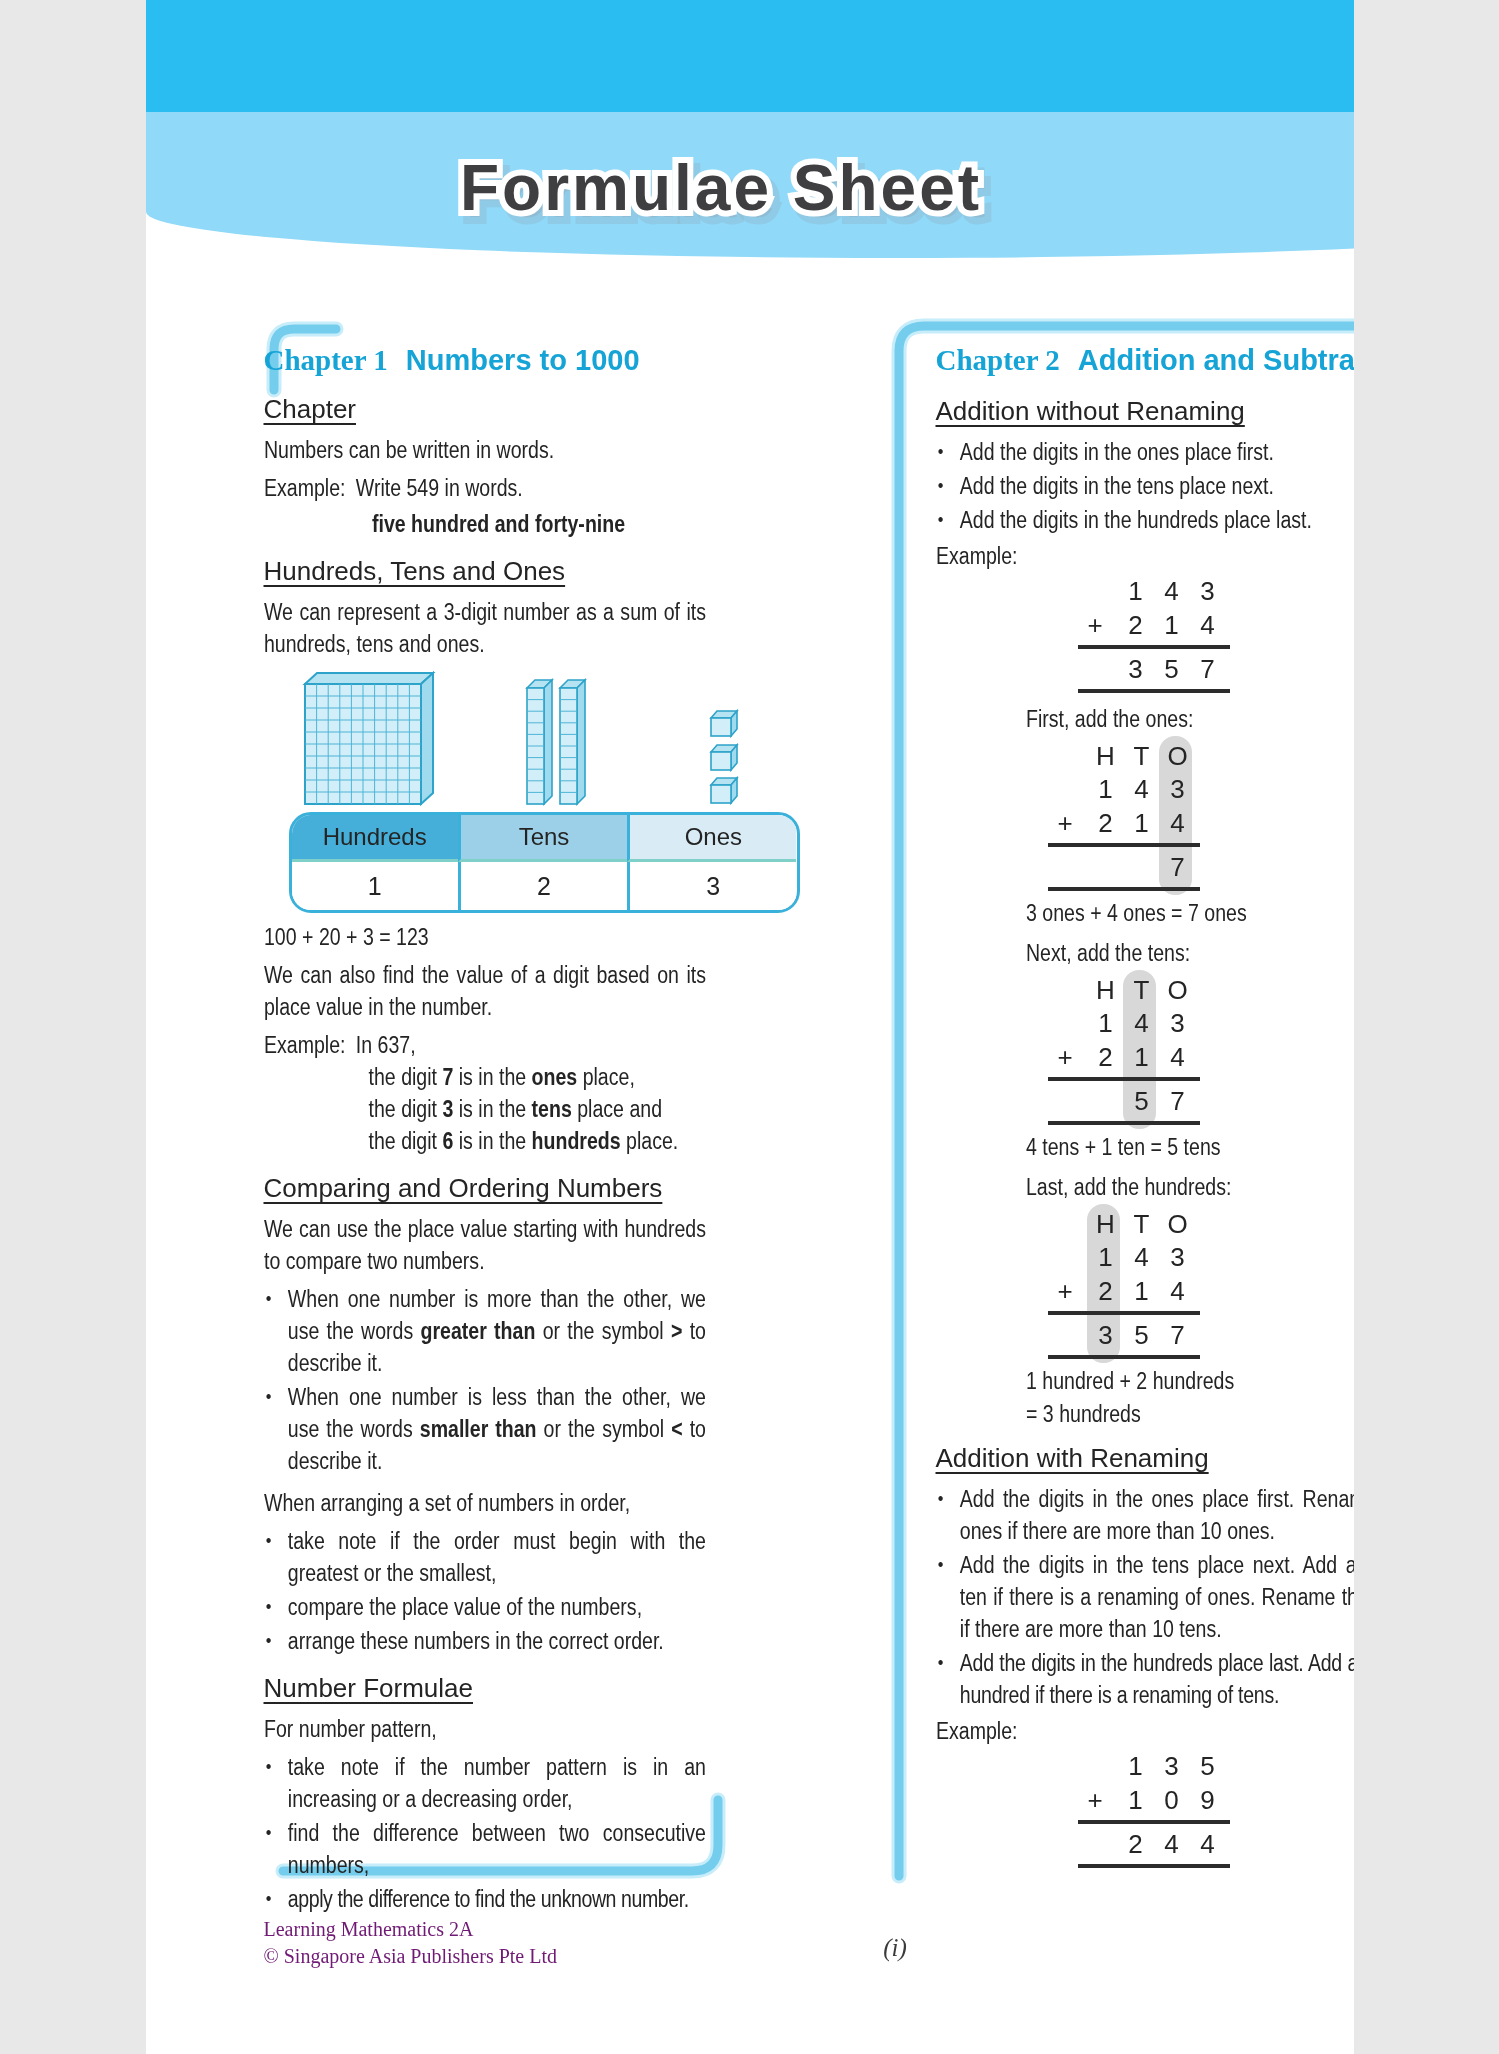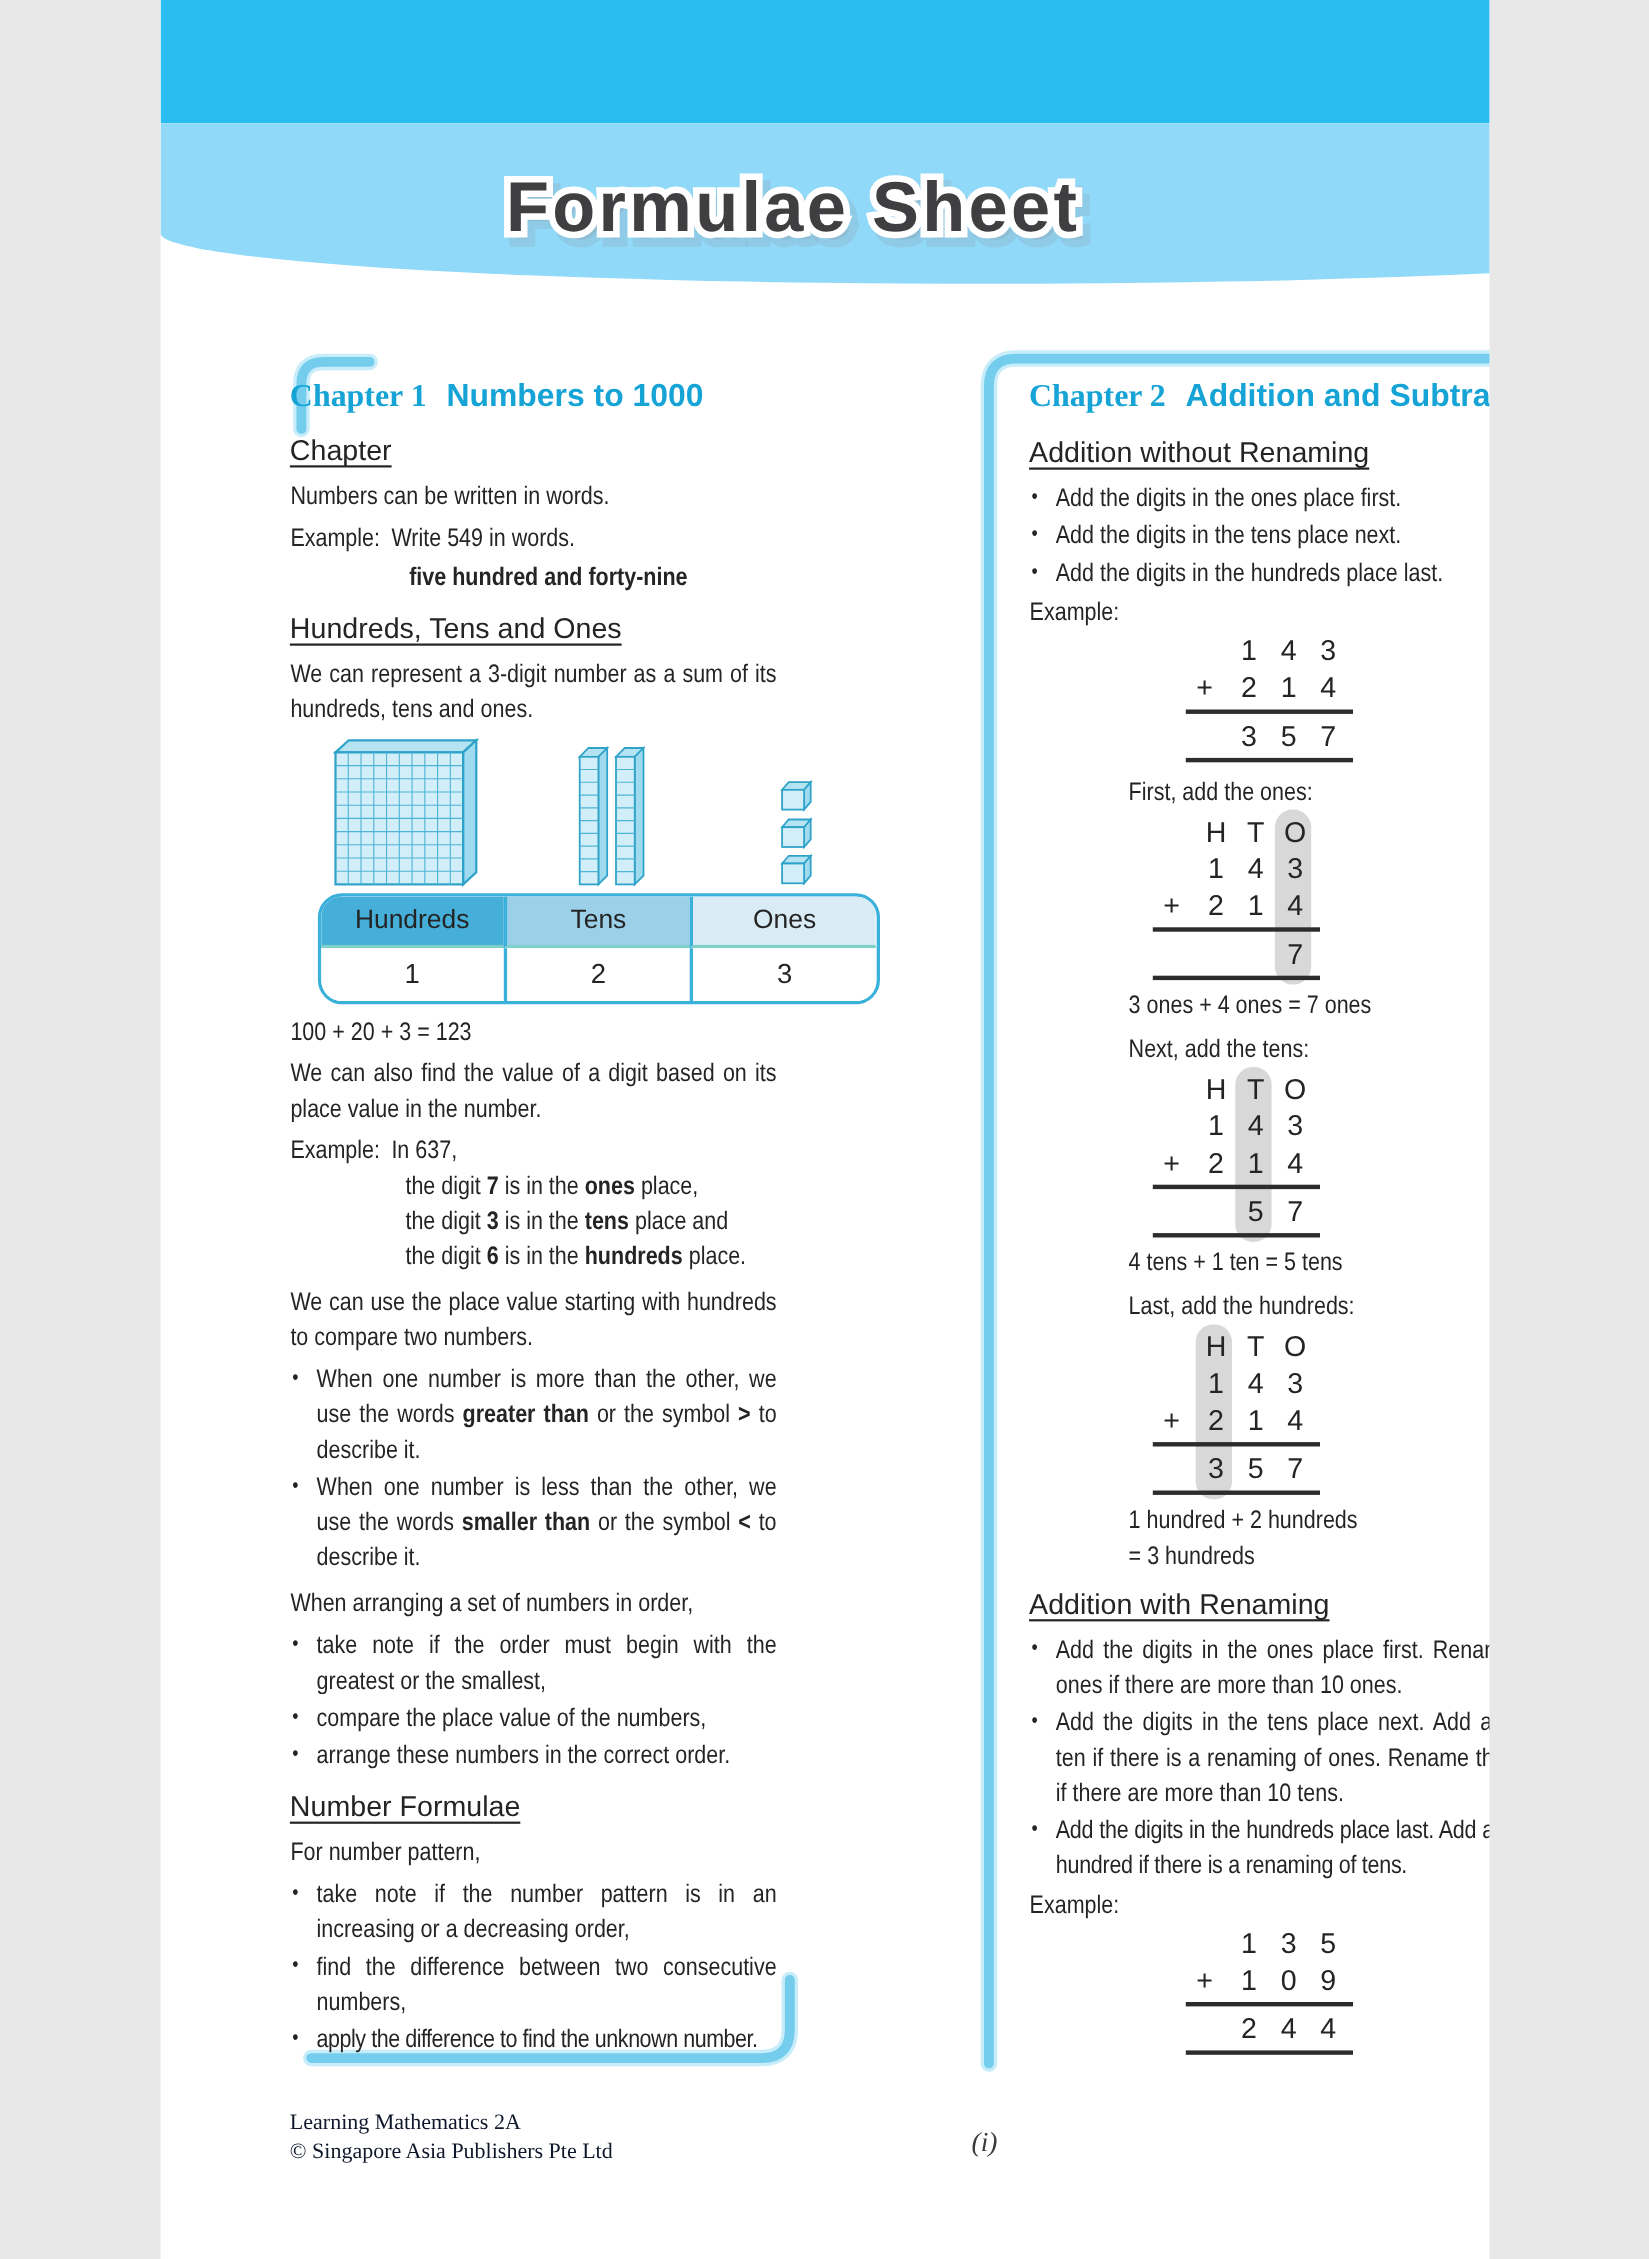--- a/index.html
+++ b/index.html
@@ -57,21 +57,21 @@
   .sign{width:30px;text-align:left;padding-left:2px;}
   .rl{border-top:4px solid #2c2c2c;margin:3px 0 3px -8px;width:calc(100% + 12px);position:relative;z-index:1;}
   .hl{position:absolute;top:-3px;bottom:-4px;width:33px;background:#d8d8d8;border-radius:16px;z-index:0;}
   .hl-h{left:36px;}
   .hl-t{left:72px;}
   .hl-o{left:108px;}
   
   .figure{margin:2px 0 2px 25px;display:block;}
   
   .footer{position:absolute;left:118px;top:1916px;font-family:"Liberation Serif",serif;
-        font-size:20px;line-height:27px;color:#0f172a;}
+        font-size:20px;line-height:27px;color:#701a75;}
   .pagenum{position:absolute;left:0;top:1934px;width:1499px;text-align:center;
         font-family:"Liberation Serif",serif;font-style:italic;font-size:25px;color:#3a3a3a;}
 </style>
 </head>
 <body>
 
 <div class="page">
 
   <div class="band-top"></div>
   <div class="band-curve"></div>
@@ -208,20 +208,21 @@
     <div class="ex-row nx" style="margin-bottom:10px;">
       <span class="ex-label">Example:</span>
       <div>
         <div>In 637,</div>
         <div class="ex-lines"><span>the digit </span><b>7</b><span> is in the </span><b>ones</b><span> place,</span></div>
         <div class="ex-lines"><span>the digit </span><b>3</b><span> is in the </span><b>tens</b><span> place and</span></div>
         <div class="ex-lines"><span>the digit </span><b>6</b><span> is in the </span><b>hundreds</b><span> place.</span></div>
       </div>
     </div>
 
+    <h3 class="hd">Comparing and Ordering Numbers</h3>
     <p class="just nx">We can use the place value starting with hundreds to compare two numbers.</p>
 
     <div class="bullet nx">
       <span class="dot">•</span>
       <div class="bt just"><span>When one number is more than the other, we use the words </span><b>greater than</b><span> or the symbol </span><b>&gt;</b><span> to describe it.</span></div>
     </div>
     <div class="bullet nx" style="margin-bottom:10px;">
       <span class="dot">•</span>
       <div class="bt just"><span>When one number is less than the other, we use the words </span><b>smaller than</b><span> or the symbol </span><b>&lt;</b><span> to describe it.</span></div>
     </div>

